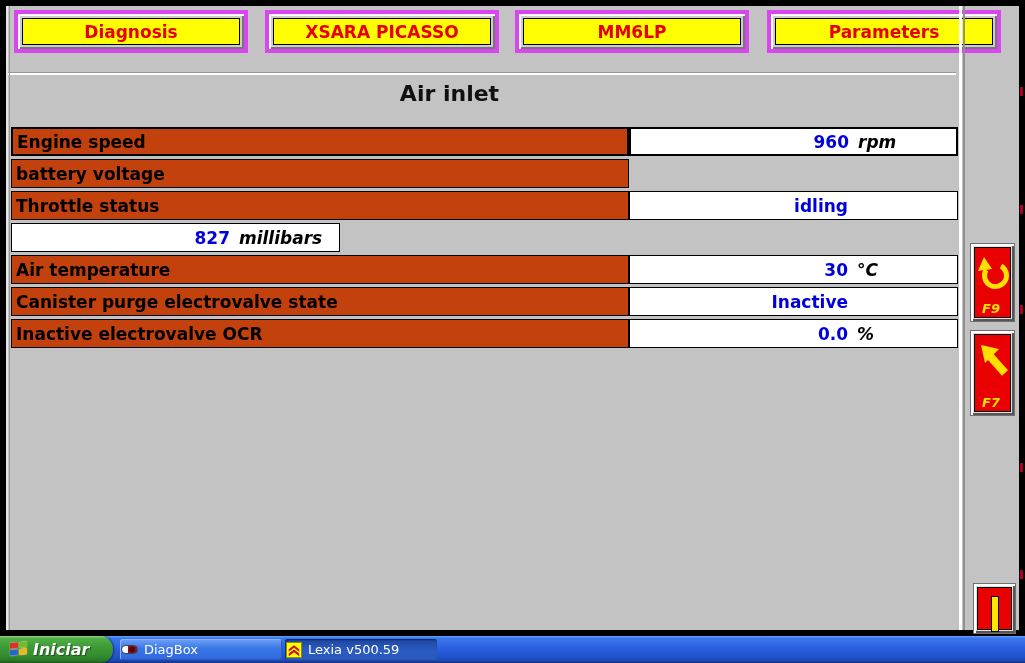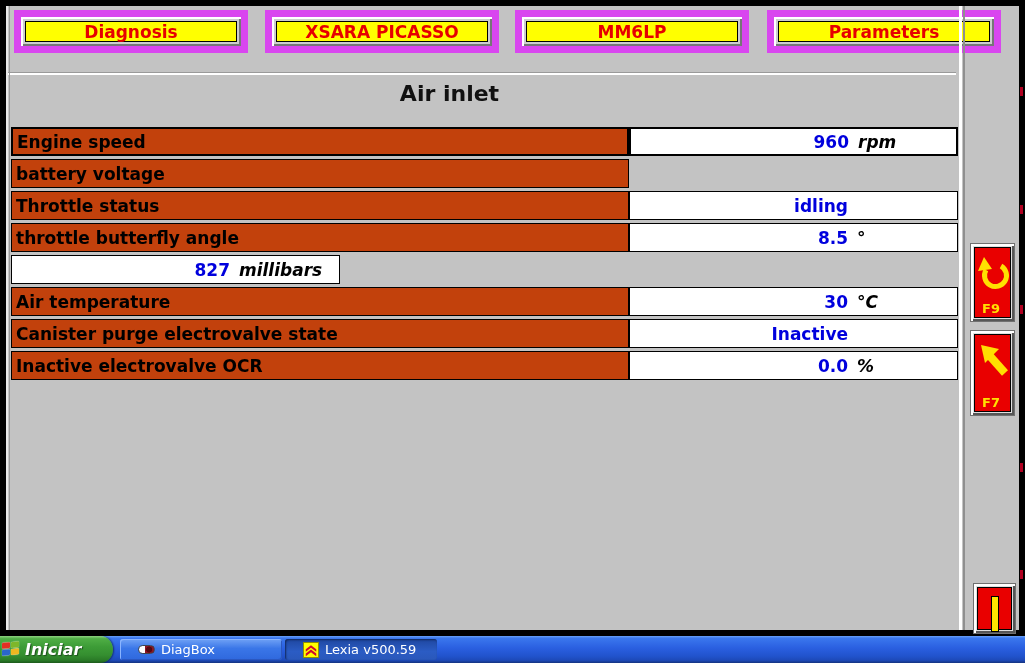--- a/index.html
+++ b/index.html
@@ -10,21 +10,21 @@
   .app{position:absolute;left:0;top:0;width:1025px;height:636px;background:#000;}
   .app-bg{position:absolute;left:6px;top:6px;width:1013px;height:624px;background:#c3c3c3;}
   
   .hgroove-dark{position:absolute;left:0;top:66px;width:950px;height:1px;background:#9a9a9a;}
   .hgroove-light{position:absolute;left:0;top:67px;width:950px;height:2px;background:#ffffff;}
   .vgroove-light{position:absolute;left:953px;top:0;width:3px;height:624px;background:#ffffff;}
   .vgroove-dark{position:absolute;left:957px;top:0;width:2px;height:624px;background:#8f8f8f;}
   .lgroove-light{position:absolute;left:0;top:0;width:2px;height:624px;background:#e9e9e9;}
   .lgroove-dark{position:absolute;left:3px;top:0;width:1px;height:624px;background:#9a9a9a;}
   
-  .hbtn{position:absolute;top:4px;width:234px;height:43px;border:7px solid #d946ef;
+  .hbtn{position:absolute;top:4px;width:234px;height:43px;border:4px solid #d946ef;
         background:#cdcdcd;box-shadow:inset 2px 2px 0 #ffffff,inset -2px -2px 0 #767676;
         padding:4px;cursor:pointer;}
   .hbtn-face{width:100%;height:100%;background:#ffff00;border:1px solid #000;
         display:flex;align-items:center;justify-content:center;
         color:#e60000;font-weight:bold;font-size:17px;}
   
   .panel-title{position:absolute;left:5px;top:72px;width:877px;height:32px;line-height:32px;
         text-align:center;font-size:22px;font-weight:bold;color:#111;}
   
   .ptable{position:absolute;left:5px;top:121px;width:947px;}
@@ -33,49 +33,49 @@
   .cell-label{width:618px;background:#c2410c;border:1px solid #000;
         display:flex;align-items:center;padding-left:4px;
         font-weight:bold;font-size:17px;color:#000;overflow:hidden;white-space:nowrap;}
   .cell-value{width:329px;background:#ffffff;border:1px solid #000;
         display:flex;align-items:center;font-weight:bold;font-size:17px;}
   .prow.selected .cell-label,.prow.selected .cell-value{border-width:2px;}
   .pval{width:218px;text-align:right;color:#0000dd;white-space:nowrap;}
   .punit{flex:1;padding-left:9px;color:#000;white-space:nowrap;font-style:italic;}
   
   .sbtn{position:absolute;border:1px solid #707070;background:#e0e0e0;
-        box-shadow:inset 2px 2px 0 #ffffff,inset -2px -2px 0 #565656;padding:3px;cursor:pointer;}
+        box-shadow:inset 2px 2px 0 #ffffff,inset -2px -2px 0 #565656;padding:3px;cursor:pointer;font-style:italic;}
   .sbtn-face{position:relative;width:100%;height:100%;background:#e90000;border:1px solid #000;}
   .fkey{position:absolute;left:7px;bottom:1px;color:#ffe000;font-size:13px;font-weight:bold;}
   .sbtn-f9{left:964px;top:237px;width:45px;height:79px;}
   .sbtn-f7{left:964px;top:324px;width:45px;height:86px;}
   .sbtn-exit{left:967px;top:577px;width:43px;height:51px;}
   .excl-bar{position:absolute;left:50%;top:8px;transform:translateX(-50%);
         width:8px;height:36px;background:#ffe600;border:1px solid #000;}
   .icon-svg{position:absolute;left:50%;top:4px;transform:translateX(-50%);}
   
   .edge-dash{position:absolute;left:1020px;width:3px;height:9px;background:#b00020;}
   
   .taskbar{position:absolute;left:0;top:636px;width:1025px;height:27px;
         background:linear-gradient(180deg,#6aa1f8 0%,#3a77ee 8%,#2a5fe0 45%,#2153cc 75%,#1d49b8 90%,#15337f 100%);}
   .startbtn{position:absolute;left:0;top:0;width:113px;height:27px;cursor:pointer;
         border-top-right-radius:13px 14px;border-bottom-right-radius:13px 14px;
         background:linear-gradient(180deg,#8fd281 0%,#4fae45 10%,#3d9c37 40%,#358f30 70%,#2a7a27 90%,#1d5a1c 100%);
         box-shadow:1px 0 2px rgba(0,0,0,.5);
-        display:flex;align-items:center;padding-left:2px;gap:5px;}
+        display:flex;align-items:center;padding-left:10px;gap:5px;}
   .start-label{color:#fff;font-weight:bold;font-style:italic;font-size:16px;
         text-shadow:1px 1px 1px #1c4f1c;}
   .winflag{position:relative;width:18px;height:15px;transform:skewY(-6deg);}
   .winflag div{position:absolute;width:8px;height:6px;border-radius:1px;box-shadow:0 0 1px #fff;}
   .wf-r{left:0;top:0;background:#e32f23;}
   .wf-g{left:9px;top:0;background:#7eb72a;}
   .wf-b{left:0;top:7px;background:#2a66c9;}
   .wf-y{left:9px;top:7px;background:#edb720;}
   .taskitem{position:absolute;top:3px;height:21px;border-radius:3px;cursor:pointer;
-        display:flex;align-items:center;gap:6px;padding-left:18px;
+        display:flex;align-items:center;gap:6px;padding-left:1px;
         color:#fff;font-size:13px;white-space:nowrap;}
   .taskitem.normal{left:120px;width:162px;
         background:linear-gradient(180deg,#70a2f5 0%,#3a76e8 45%,#2f68dd 100%);
         box-shadow:inset 1px 1px 0 #8ab4ff,inset -1px -1px 0 #2a57c0;}
   .taskitem.active{left:285px;width:152px;
         background:linear-gradient(180deg,#1f47a0 0%,#2b5cc4 60%,#2a58ba 100%);
         box-shadow:inset 1px 1px 2px #10275c;}
   .diagbox-icon{width:17px;height:9px;border-radius:5px;border:1px solid #40454d;
         background:radial-gradient(circle at 68% 50%, #55080f 0 26%, rgba(0,0,0,0) 30%),
                    linear-gradient(90deg,#fdfdfd 0 42%,#8c1423 42%);}
@@ -123,27 +123,20 @@
           <div class="cell-label">battery voltage</div>
         </div>
         <div class="prow">
           <div class="cell-label">Throttle status</div>
           <div class="cell-value">
             <span class="pval">idling</span>
             <span class="punit"></span>
           </div>
         </div>
         <div class="prow">
-          <div class="cell-label">throttle butterfly angle</div>
-          <div class="cell-value">
-            <span class="pval">8.5</span>
-            <span class="punit">°</span>
-          </div>
-        </div>
-        <div class="prow">
           <div class="cell-value">
             <span class="pval">827</span>
             <span class="punit">millibars</span>
           </div>
         </div>
         <div class="prow">
           <div class="cell-label">Air temperature</div>
           <div class="cell-value">
             <span class="pval">30</span>
             <span class="punit">°C</span>

